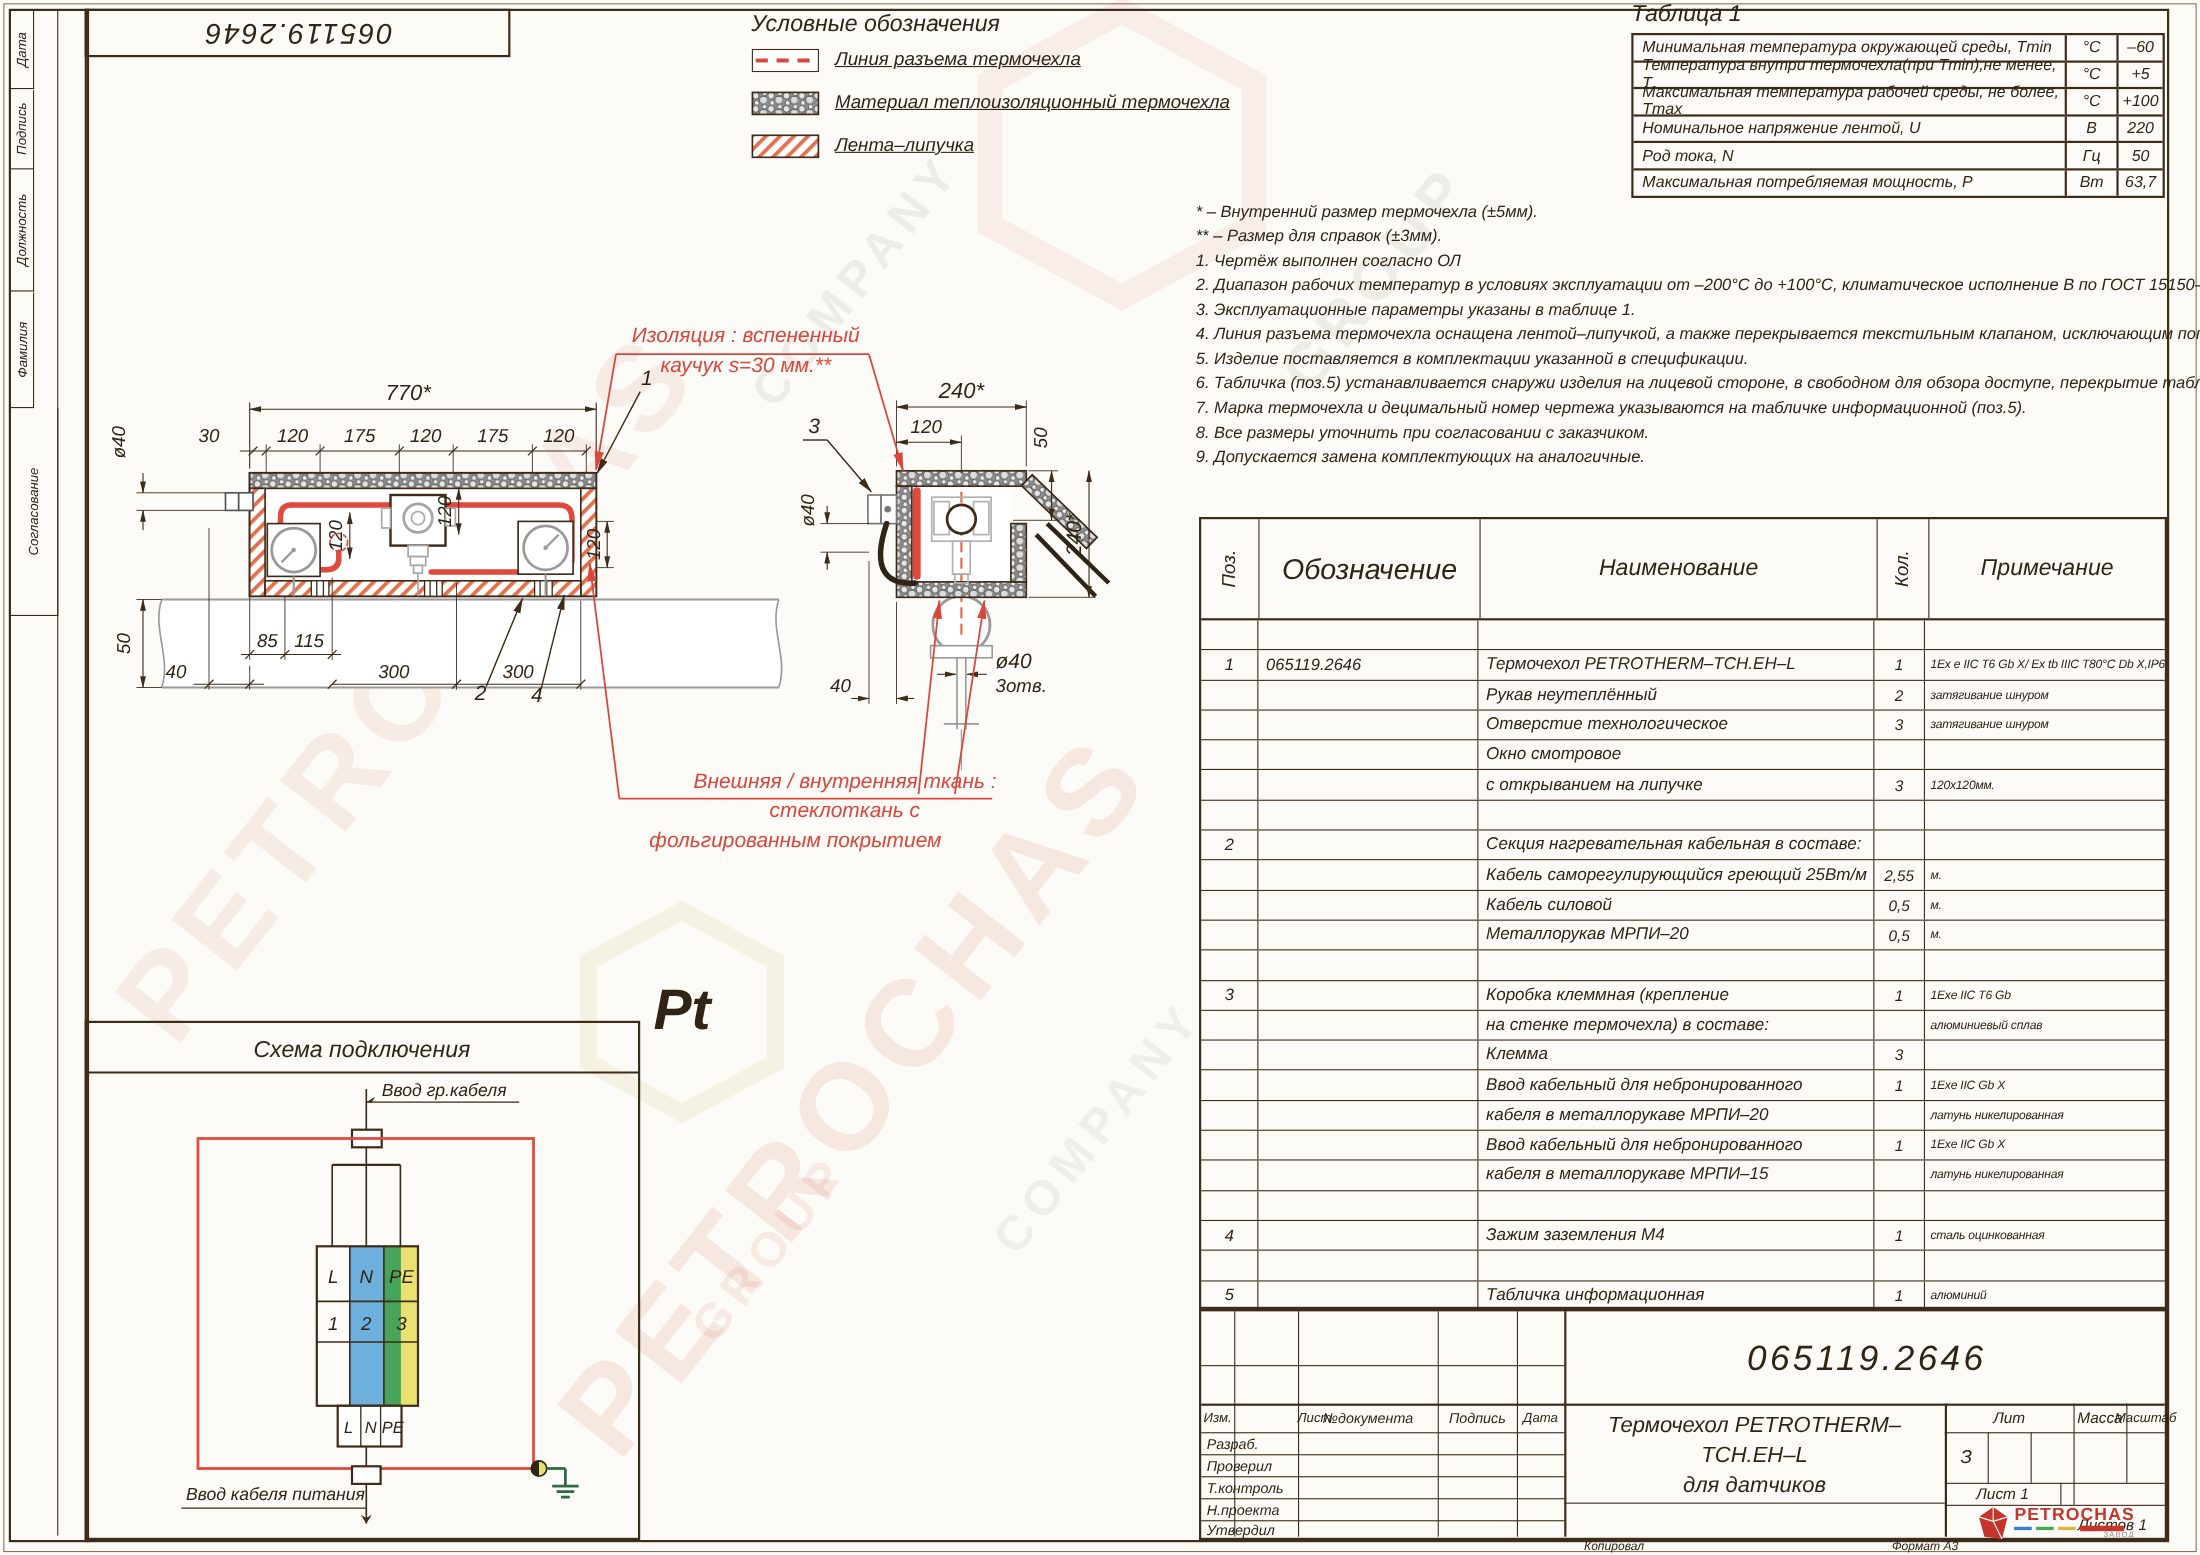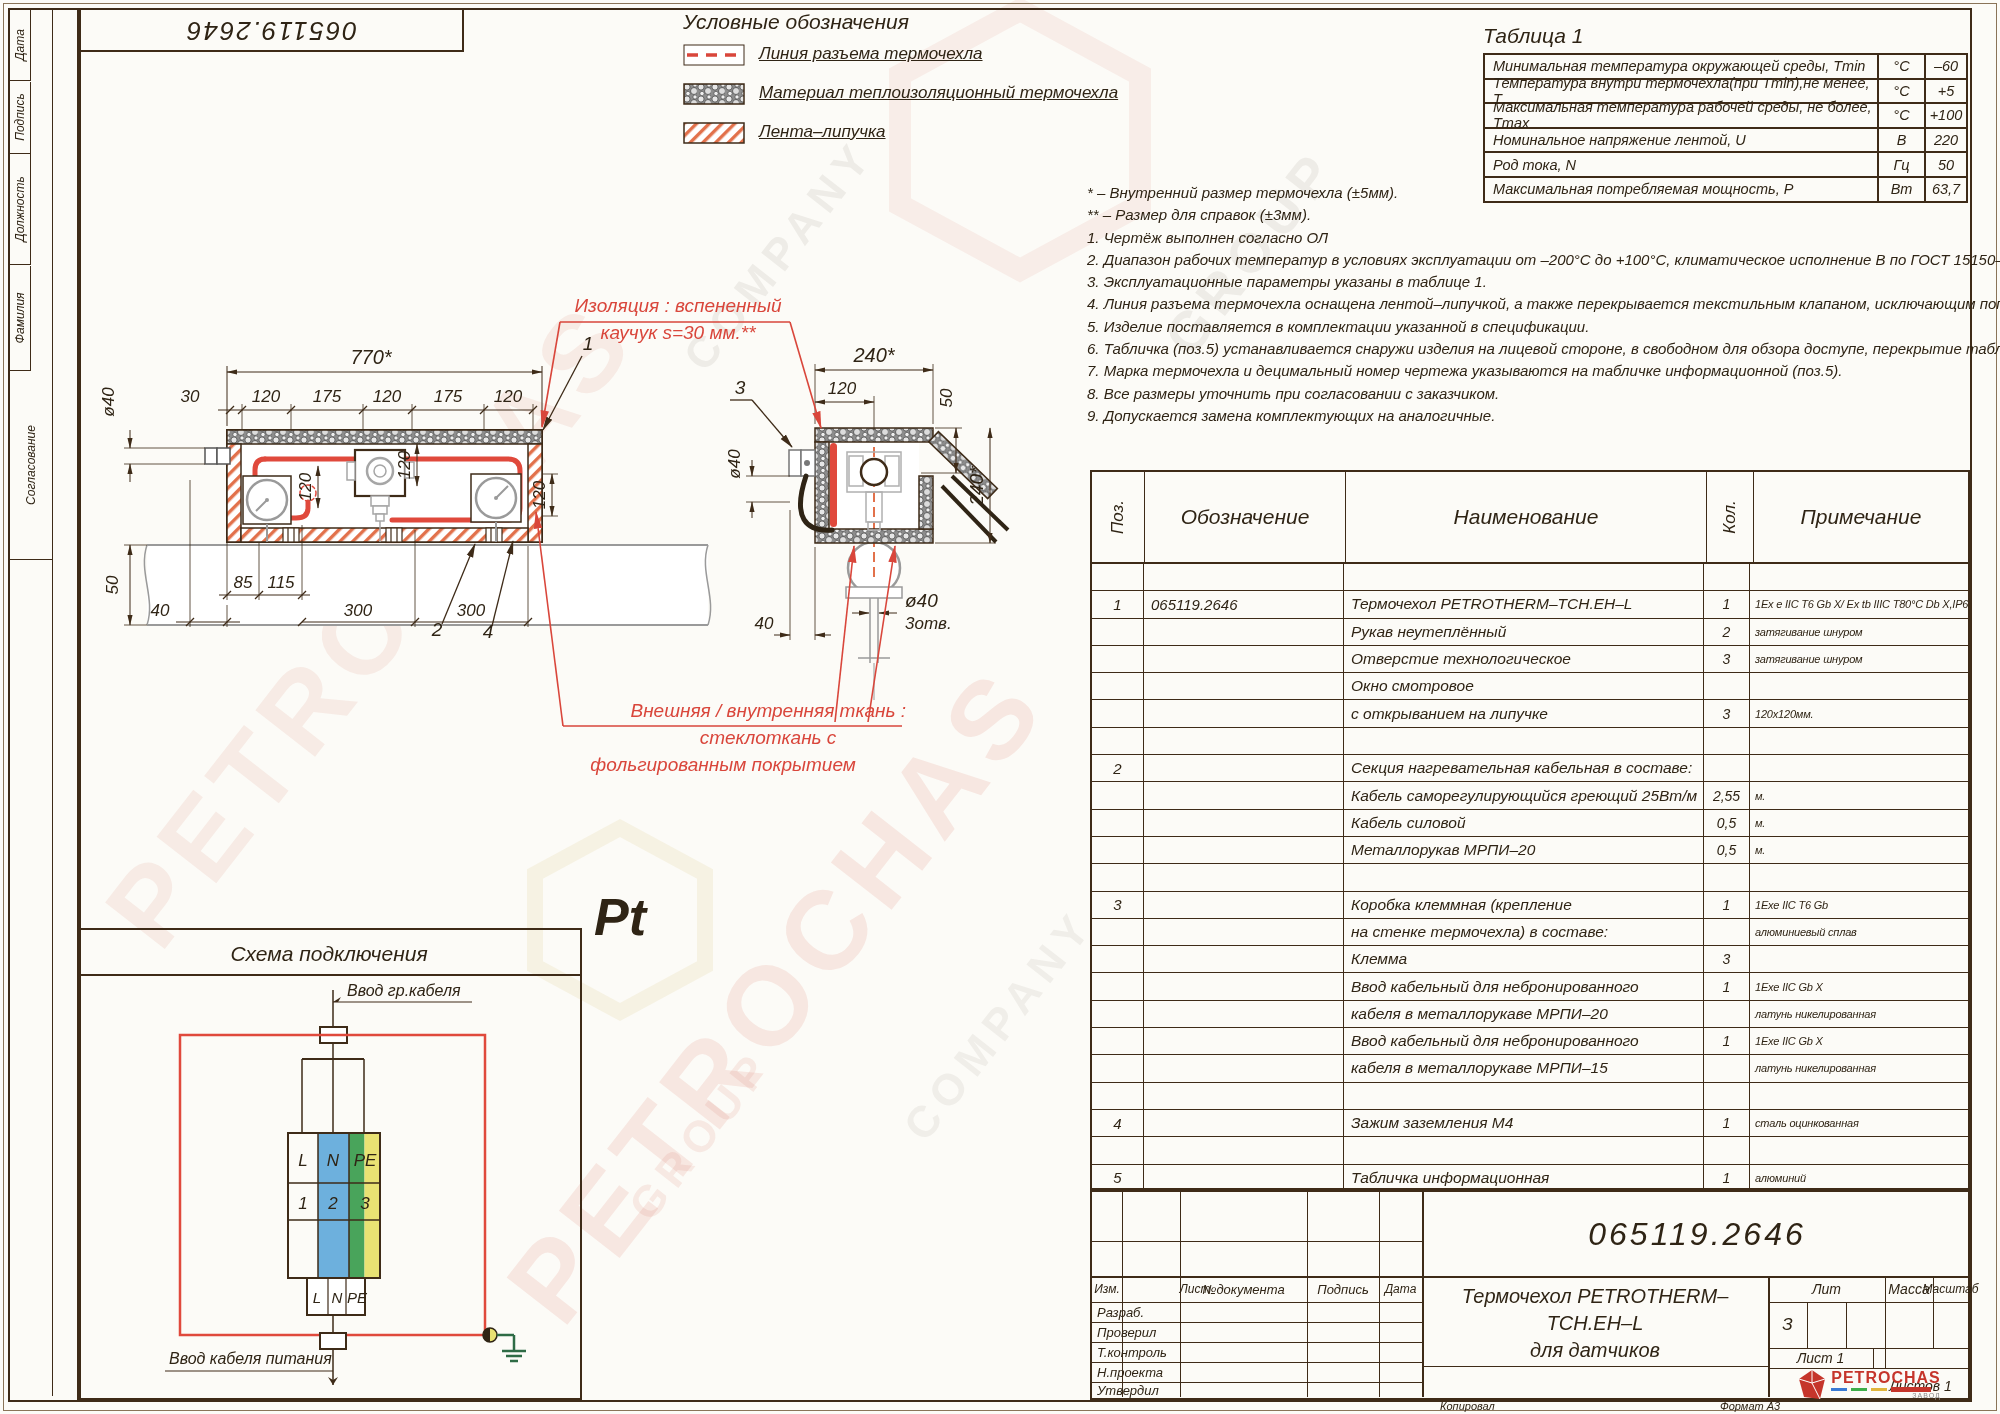--- a/index.html
+++ b/index.html
@@ -23,42 +23,42 @@
   
   .stamp{position:absolute;left:77px;top:8px;width:383px;height:40px;border:2px solid var(--ln);z-index:2;
          display:flex;align-items:center;justify-content:center;}
   .stamp span{transform:rotate(180deg);font-size:26px;font-style:italic;letter-spacing:2px;}
   
   .legend{position:absolute;left:683px;top:10px;z-index:2;}
   .legend .title{font-size:21px;font-style:italic;margin-bottom:10px;}
   .legend-item{display:flex;align-items:flex-start;margin-bottom:17px;height:22px;text-decoration:underline;}
   .legend-item .lab{margin-left:14px;font-size:17px;font-style:italic;}
   
-  .t1wrap{position:absolute;left:1483px;top:24px;z-index:2;}
+  .t1wrap{position:absolute;left:1483px;top:1px;z-index:2;}
   .t1title{font-size:21px;font-style:italic;margin-bottom:5px;}
   .t1{border:2px solid var(--ln);width:481px;}
   .t1row{display:flex;border-bottom:2px solid var(--ln);height:22.6px;align-items:center;}
   .t1row:last-child{border-bottom:none;}
   .t1p{width:384px;border-right:2px solid var(--ln);padding-left:8px;font-size:14.5px;font-style:italic;height:100%;display:flex;align-items:center;}
   .t1u{width:45px;border-right:2px solid var(--ln);text-align:center;font-size:14.5px;font-style:italic;height:100%;display:flex;align-items:center;justify-content:center;}
   .t1v{flex:1;text-align:right;font-size:14.5px;font-style:italic;height:100%;display:flex;align-items:center;justify-content:center;}
   
   .notes{position:absolute;left:1087px;top:184px;width:900px;z-index:2;}
   .note-line{font-size:15px;font-style:italic;height:22.3px;white-space:nowrap;}
   
   .rednote{position:absolute;color:var(--red);font-style:italic;z-index:3;line-height:27px;}
   .rednote.ins{left:556px;top:292px;width:244px;font-size:19px;text-align:center;}
   .rednote.fab{left:540px;top:697px;width:366px;font-size:19px;text-align:right;}
   
   .spec{position:absolute;left:1090px;top:470px;width:880px;height:720px;border:2.5px solid var(--ln);box-sizing:border-box;z-index:2;background:transparent;}
   .spec-h{display:flex;height:92px;border-bottom:2px solid var(--ln);box-sizing:border-box;}
   .spec-h>div{border-right:1.5px solid var(--ln);display:flex;align-items:center;justify-content:center;font-style:italic;}
   .spec-h>div:last-child{border-right:none;}
   .h-pos{width:52px;font-size:17px;}
-  .h-des{width:200px;font-size:21px;}
+  .h-des{width:200px;font-size:26px;}
   .h-name{width:360px;font-size:21px;}
   .h-qty{width:46px;font-size:17px;}
   .h-note{flex:1;font-size:21px;}
   .spec-row{display:flex;height:27.3px;border-bottom:1.5px solid var(--ln);box-sizing:border-box;}
   .spec-cell{border-right:1.5px solid var(--ln);box-sizing:border-box;display:flex;align-items:center;overflow:hidden;font-style:italic;}
   .spec-cell:last-child{border-right:none;}
   .c-pos{width:52px;justify-content:center;font-size:15px;}
   .c-des{width:200px;padding-left:7px;font-size:15px;}
   .c-name{width:360px;padding-left:7px;font-size:15.5px;white-space:nowrap;}
   .c-qty{width:46px;justify-content:center;font-size:14px;}

